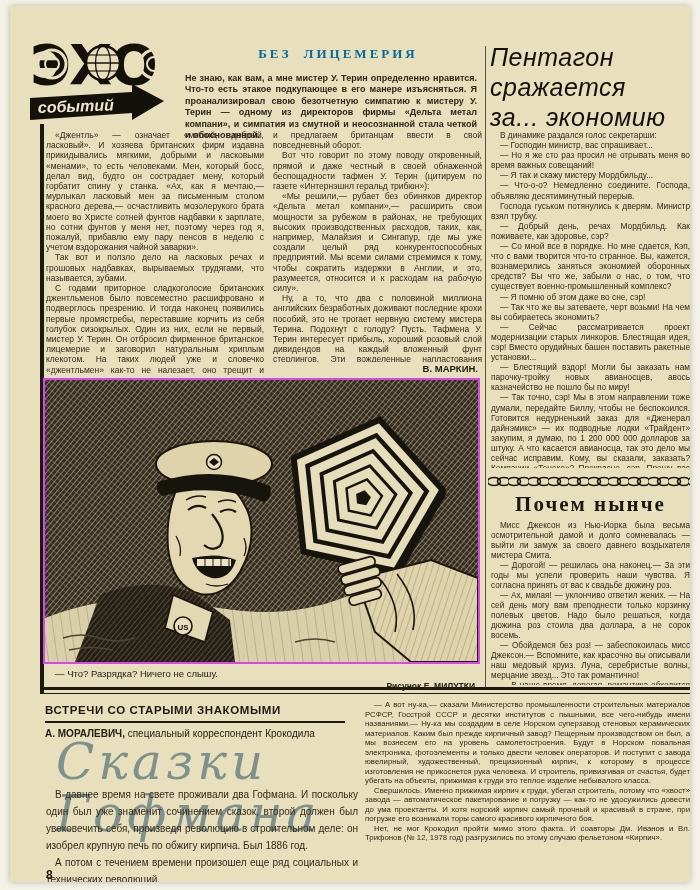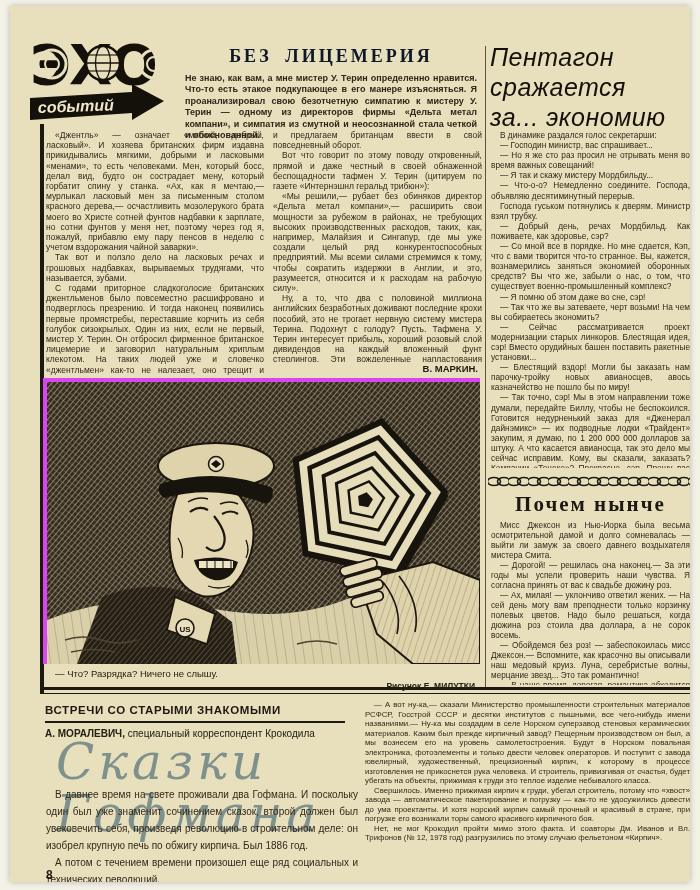--- a/index.html
+++ b/index.html
@@ -7,23 +7,23 @@
        font-family:"Liberation Sans",sans-serif;}
   .paper{position:absolute;left:10px;top:6px;width:680px;height:876px;
          background:#e8dfbc;box-shadow:0 0 6px rgba(0,0,0,.25);overflow:hidden;}
   .abs{position:absolute;}
   .rule{position:absolute;background:#1c1812;}
 
   
   #logo{left:18px;top:26px;width:150px;height:96px;}
 
   
-  #bez-title{left:175px;top:40px;width:292px;text-align:center;
-    font-family:"Liberation Serif",serif;font-weight:bold;font-size:18px;
-    letter-spacing:3px;word-spacing:6px;color:#0f172a;}
+  #bez-title{left:182px;top:40px;width:292px;text-align:center;
+    font-family:"Liberation Serif",serif;font-weight:bold;font-size:13px;
+    letter-spacing:3px;word-spacing:6px;color:#0369a1;}
   #bez-lead{left:175px;top:67px;width:292px;font-size:9px;line-height:11.4px;
     font-weight:bold;text-align:justify;color:#2e2718;}
   .bodycol{font-size:8.5px;line-height:10.2px;text-align:justify;color:#32291c;overflow:hidden;}
   .bodycol p{margin:0;text-indent:9px;}
   .cont-first p:first-child{text-indent:0;}
   #a1col1{left:36px;top:124px;width:218px;height:246px;}
   #a1col2{left:263px;top:124px;width:209px;height:232px;}
   #a1sig{left:263px;top:357px;width:205px;text-align:right;font-weight:bold;
     font-size:9.5px;color:#1d1812;}
 
@@ -33,21 +33,21 @@
   #a2col{left:481px;top:124px;width:199px;height:338px;font-size:8.3px;line-height:10.1px;}
 
   
   #chain{left:478px;top:469px;width:202px;height:13px;}
   #pochom-title{left:481px;top:486px;width:199px;text-align:center;
     font-family:"Liberation Serif",serif;font-weight:bold;font-size:21px;
     letter-spacing:2px;color:#1d1812;}
   #a3col{left:481px;top:515px;width:199px;height:164px;font-size:8.2px;line-height:10px;}
 
   
-  #cartoon{left:33px;top:372px;width:437px;height:286px;border:4px solid #d946ef;
+  #cartoon{left:33px;top:372px;width:437px;height:286px;border:2px solid #d946ef;
     box-sizing:border-box;background:#d9cfa8;}
   #caption{left:45px;top:662px;width:280px;font-size:9.5px;color:#262015;}
   #credit{left:300px;top:663px;width:165px;text-align:right;font-weight:bold;
     font-size:8.5px;color:#262015;margin-top:12px;}
 
   
   #vbar-left{left:30px;top:118px;width:4px;height:570px;}
   #vline-mid{left:475px;top:40px;width:1px;height:642px;background:#5a5140;}
   #hr-thick{left:30px;top:681px;width:650px;height:3px;}
   #hr-thin{left:30px;top:687px;width:650px;height:1px;}

